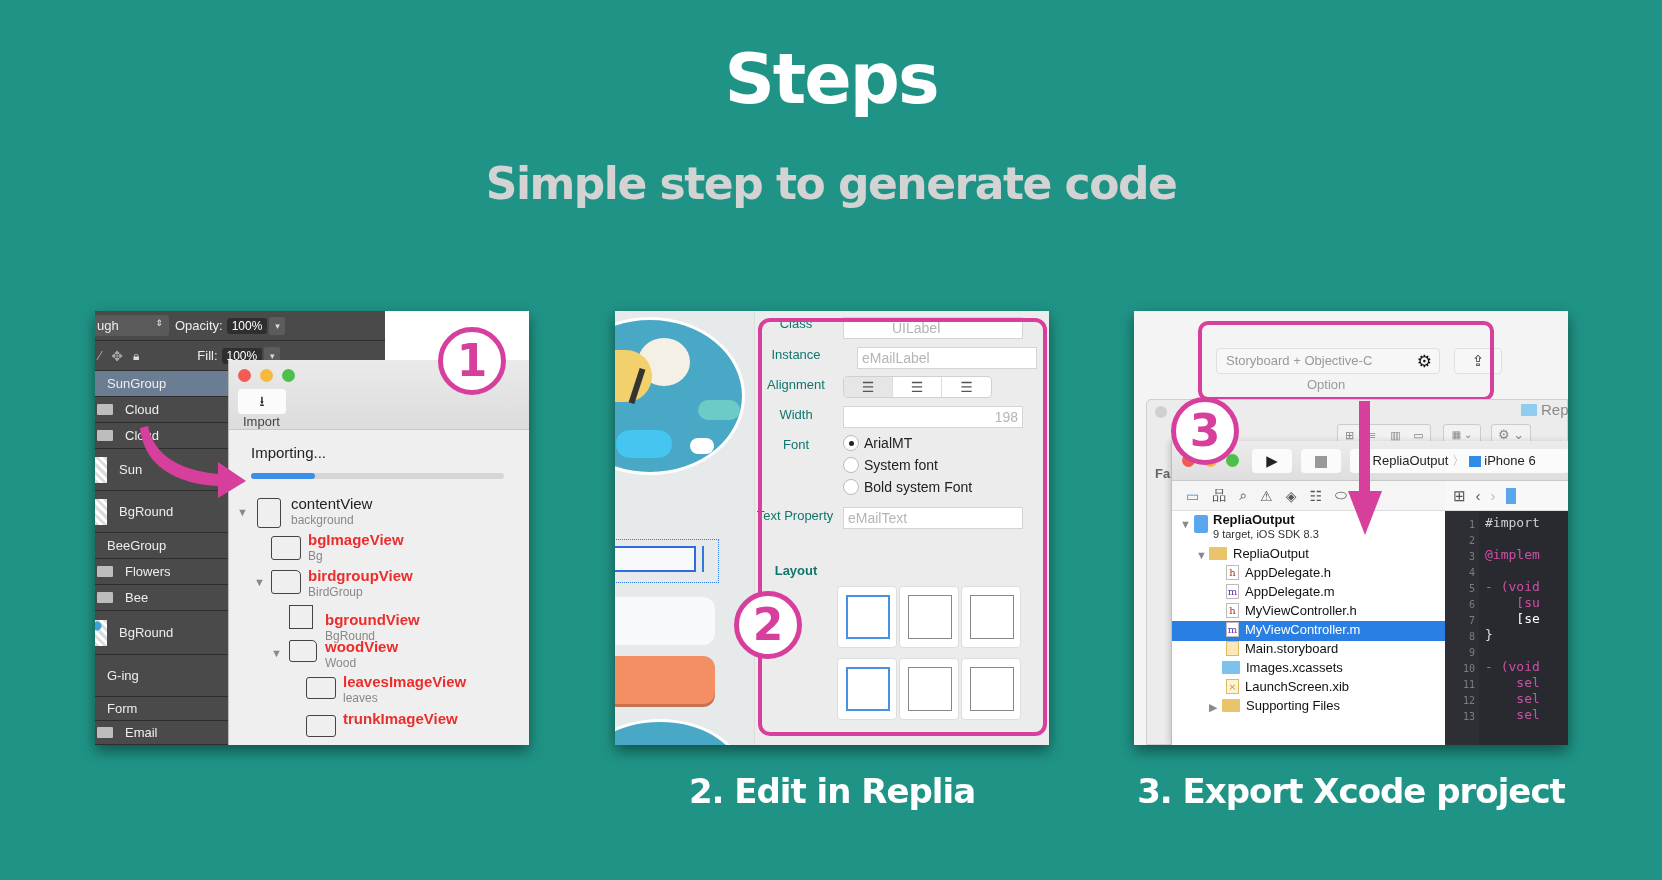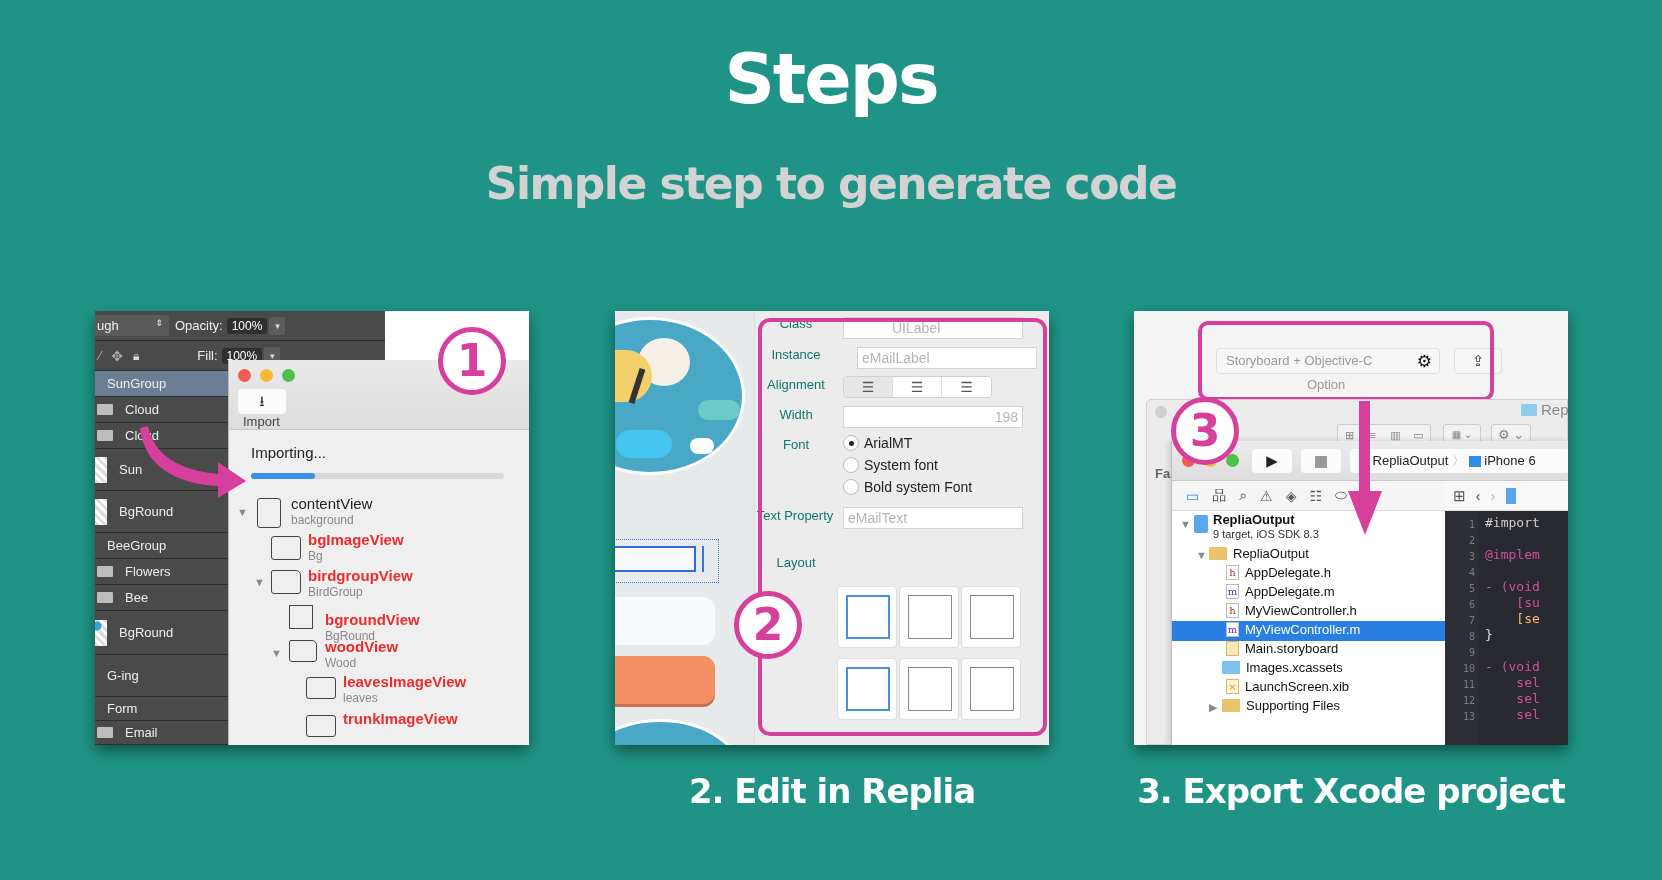--- a/index.html
+++ b/index.html
@@ -231,21 +231,21 @@
     <div class="radio" style="left:88px;top:146px;">
         <i></i>
         <span>System font</span>
       </div>
     <div class="radio" style="left:88px;top:168px;">
         <i></i>
         <span>Bold system Font</span>
       </div>
     <div class="prop-label" style="left:-2px;top:197px;width:84px;">Text Property</div>
     <div class="prop-field" style="left:88px;top:196px;width:180px;">eMailText</div>
-    <div class="prop-label" style="left:0;top:244px;width:82px;">Layout</div>
+    <div class="prop-label" style="left:0;top:252px;width:82px;font-weight:bold;">Layout</div>
 
     <div class="lay-btn sel" style="left:82px;top:275px;">
         <div class="inner"></div>
       </div>
     <div class="lay-btn" style="left:144px;top:275px;">
         <div class="inner"></div>
       </div>
     <div class="lay-btn" style="left:206px;top:275px;">
         <div class="inner"></div>
       </div>
@@ -383,21 +383,21 @@
           <div>10</div>
           <div>11</div>
           <div>12</div>
           <div>13</div>
         </div>
       </div>
       <div class="code-line" style="top:4px;color:#d0d0d0;">#import</div>
       <div class="code-line" style="top:36px;color:#d04fa8;">@implem</div>
       <div class="code-line" style="top:68px;color:#d04fa8;">- (void</div>
       <div class="code-line" style="top:84px;color:#d04fa8;">    [su</div>
-      <div class="code-line" style="top:100px;color:#fdba74;">    [se</div>
+      <div class="code-line" style="top:100px;color:#ffffff;">    [se</div>
       <div class="code-line" style="top:116px;color:#e0e0e0;">}</div>
       <div class="code-line" style="top:148px;color:#d04fa8;">- (void</div>
       <div class="code-line" style="top:164px;color:#d04fa8;">    sel</div>
       <div class="code-line" style="top:180px;color:#d04fa8;">    sel</div>
       <div class="code-line" style="top:196px;color:#d04fa8;">    sel</div>
     </div>
   </div>
 
   <div class="arrow3"></div>
   <div class="arrow3-head"></div>

